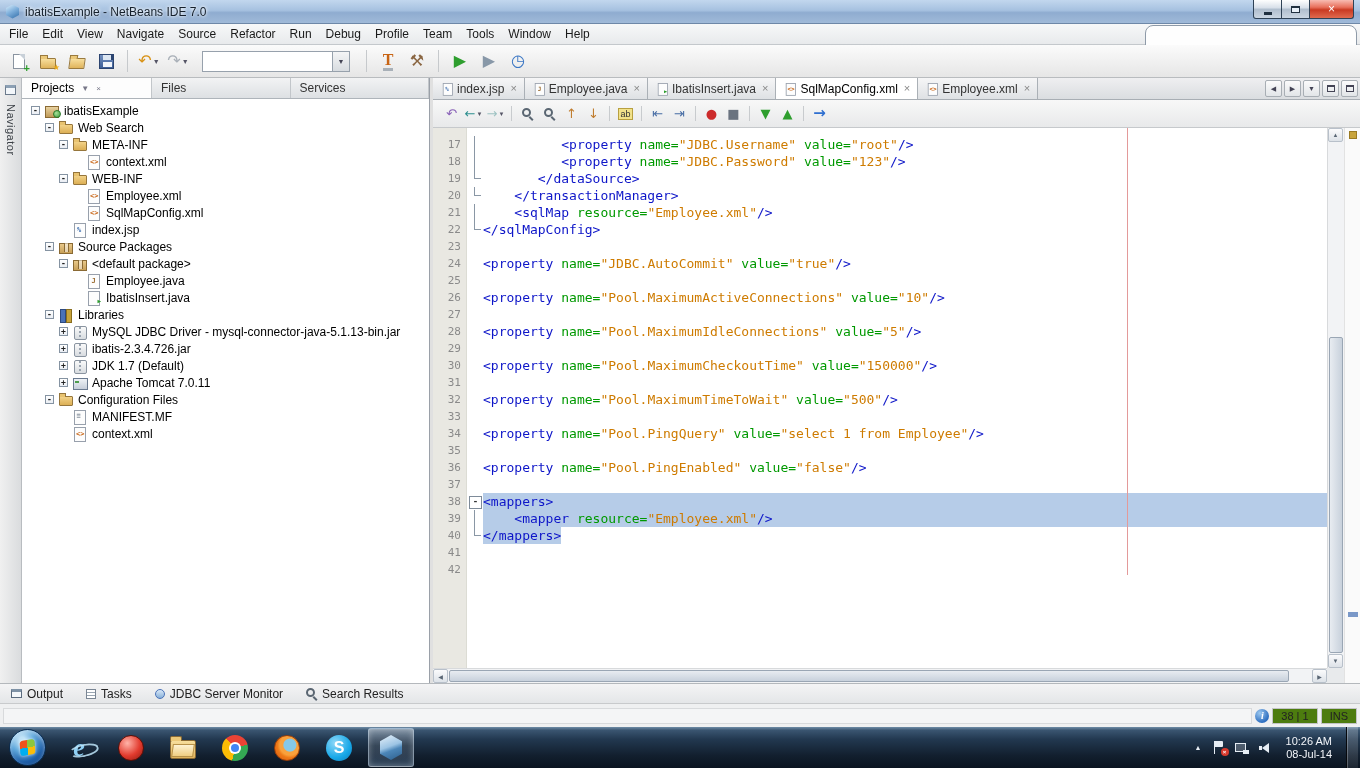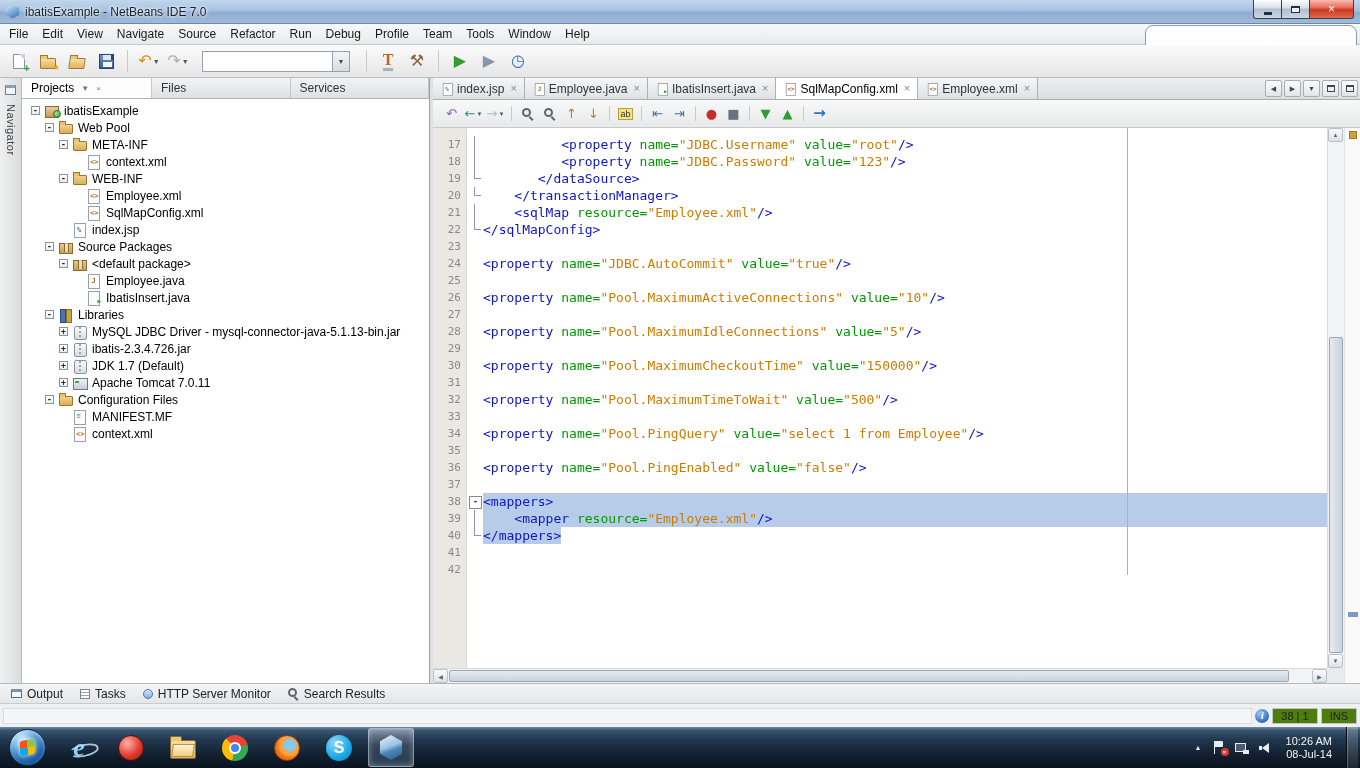--- a/index.html
+++ b/index.html
@@ -132,21 +132,21 @@
 .vthumb{position:absolute;left:1px;top:209px;width:14px;height:316px;background:linear-gradient(90deg,#E8ECF1,#C8D1DC);border:1px solid #9AA6B4;border-radius:2px}
 .hscroll{position:absolute;left:0;bottom:0;height:15px;right:33px;background:#F2F3F5;border-top:1px solid #D8DADC}
 .sb-left{left:0;top:0}.sb-right{right:0;top:0}
 .hthumb{position:absolute;left:16px;top:1px;height:12px;width:840px;background:linear-gradient(#E8ECF1,#C8D1DC);border:1px solid #9AA6B4;border-radius:2px}
 .errstripe{position:absolute;right:0;top:0;width:16px;height:100%;background:#FAFAFA;border-left:1px solid #E2E2E2}
 .err-status{position:absolute;left:4px;top:3px;width:8px;height:8px;background:#C8A43C;border:1px solid #9A7A22}
 .err-mark{position:absolute;left:3px;top:484px;width:10px;height:5px;background:#7A98C8}
 .scorner{position:absolute;right:16px;bottom:0;width:17px;height:15px;background:#E8EAEC}
 
 
-.btabs{position:absolute;left:0;top:683px;width:100%;height:20px;background:linear-gradient(#F4F4F5,#E4E6E8);border-top:1px solid #B4B8BC;display:flex;align-items:center;padding-left:3px;gap:1px}
+.btabs{position:absolute;left:0;top:683px;width:100%;height:20px;background:linear-gradient(#F4F4F5,#E4E6E8);border-top:1px solid #B4B8BC;display:flex;align-items:center;padding-left:3px;gap:7px}
 .btab{display:flex;align-items:center;gap:5px;padding:0 8px;height:100%;color:#222;font-size:12px}
 .bic-output-window-icon{width:11px;height:9px;border:1px solid #5A6B7E;border-top:3px solid #7E92A6;background:#F4F7FA}
 .bic-tasks-icon{width:10px;height:10px;border:1px solid #7A8694;background:repeating-linear-gradient(180deg,#fff 0 2px,#9AA6B2 2px 3px)}
 .bic-http-monitor-icon{width:10px;height:10px;border-radius:50%;border:1px solid #4A72B8;background:linear-gradient(#D8E8F8,#88B0D8)}
 .statusbar{position:absolute;left:0;top:703px;width:100%;height:24px;background:#EFF0F1;border-top:1px solid #C8CACC;display:flex;align-items:center;padding:0 3px;gap:3px}
 .sfill{flex:1;height:16px;border:1px solid #D8DADC;background:#F4F5F6}
 .scell{height:16px;border:1px solid #C2C4C6;background:#4d7c0f;display:flex;align-items:center;padding:0 8px;font-size:11px;color:#222}
 .info-ic{width:14px;height:14px;border-radius:50%;background:radial-gradient(circle at 35% 30%,#9CC8F0,#2E6FC0 70%);color:#fff;font:bold italic 10px/14px "Liberation Serif",serif;text-align:center;flex:0 0 14px}
 
 
@@ -295,21 +295,21 @@
             <span class="expbox">-</span>
           </span>
           <span class="tico ti-project"></span>
           <span class="tlabel">ibatisExample</span>
         </div>
         <div class="trow" style="padding-left: 22px;">
           <span class="exp">
             <span class="expbox">-</span>
           </span>
           <span class="tico ti-folder"></span>
-          <span class="tlabel">Web Pool</span>
+          <span class="tlabel">Web Search</span>
         </div>
         <div class="trow" style="padding-left: 36px;">
           <span class="exp">
             <span class="expbox">-</span>
           </span>
           <span class="tico ti-folder"></span>
           <span class="tlabel">META-INF</span>
         </div>
         <div class="trow" style="padding-left: 50px;">
           <span class="exp"></span>
@@ -694,21 +694,21 @@
       <div class="btab">
         <span class="bic-output-window-icon"></span>
         <span>Output</span>
       </div>
       <div class="btab">
         <span class="bic-tasks-icon"></span>
         <span>Tasks</span>
       </div>
       <div class="btab">
         <span class="bic-http-monitor-icon"></span>
-        <span>HTTP Server Monitor</span>
+        <span>JDBC Server Monitor</span>
       </div>
       <div class="btab">
         <span class="mag"></span>
         <span>Search Results</span>
       </div>
     </div>
 
   <div class="statusbar">
     <span class="sfill"></span>
     <span class="info-ic">i</span>

